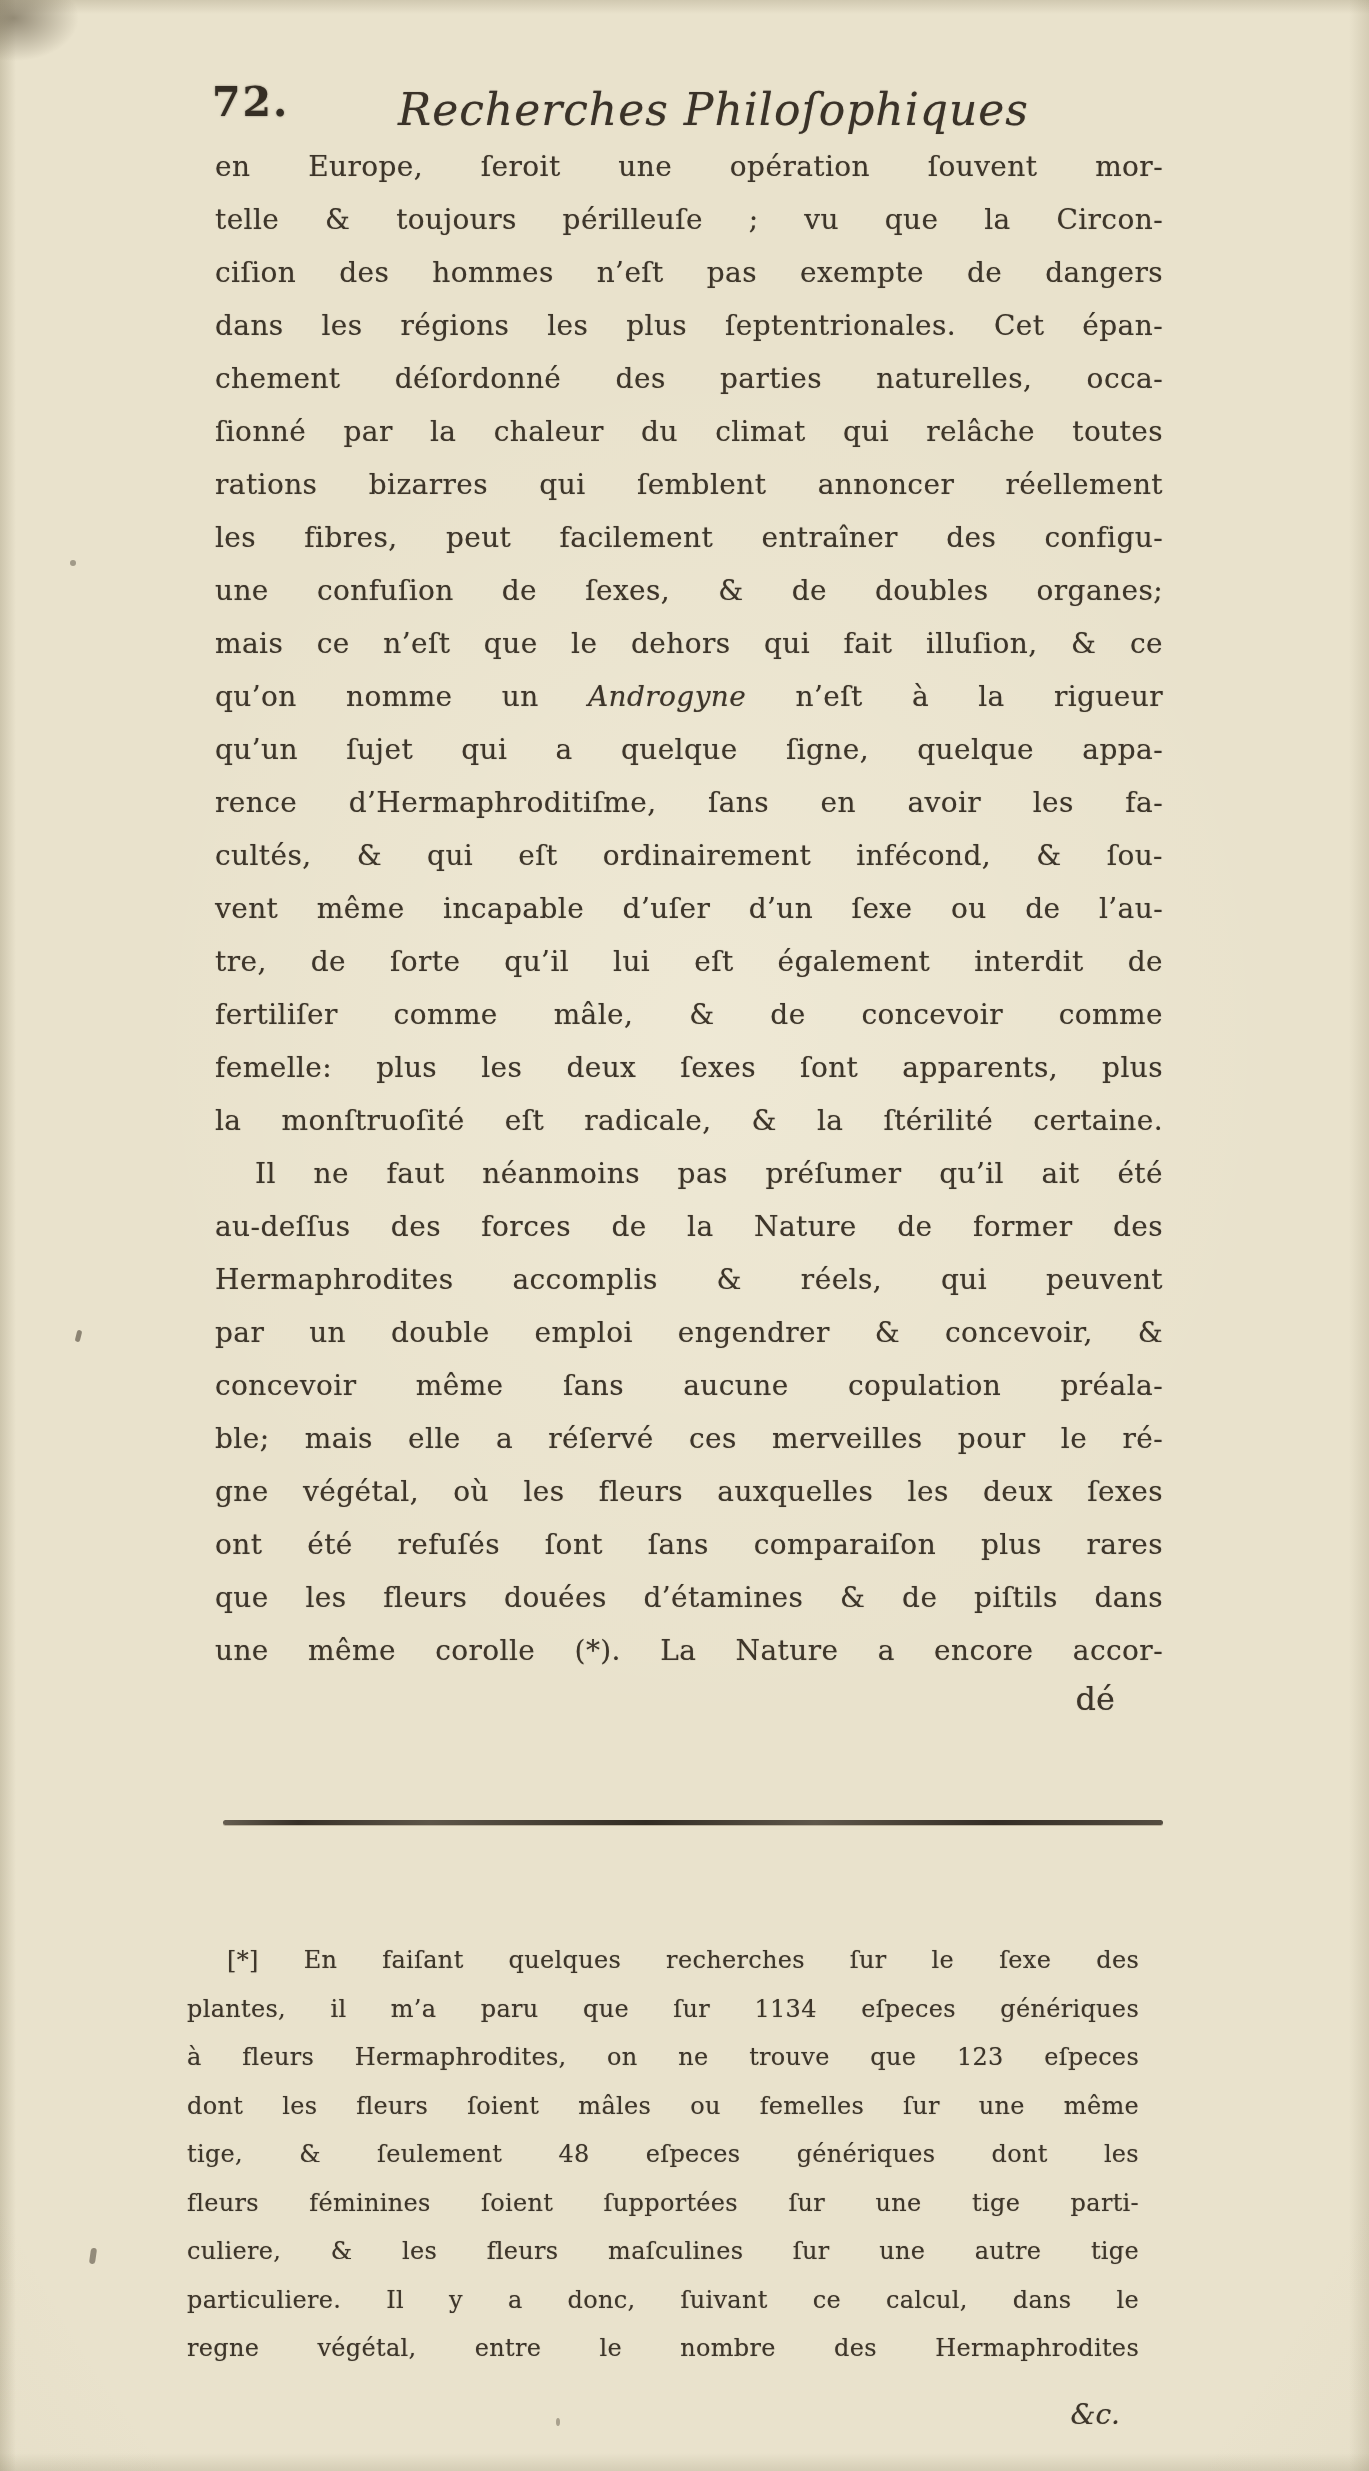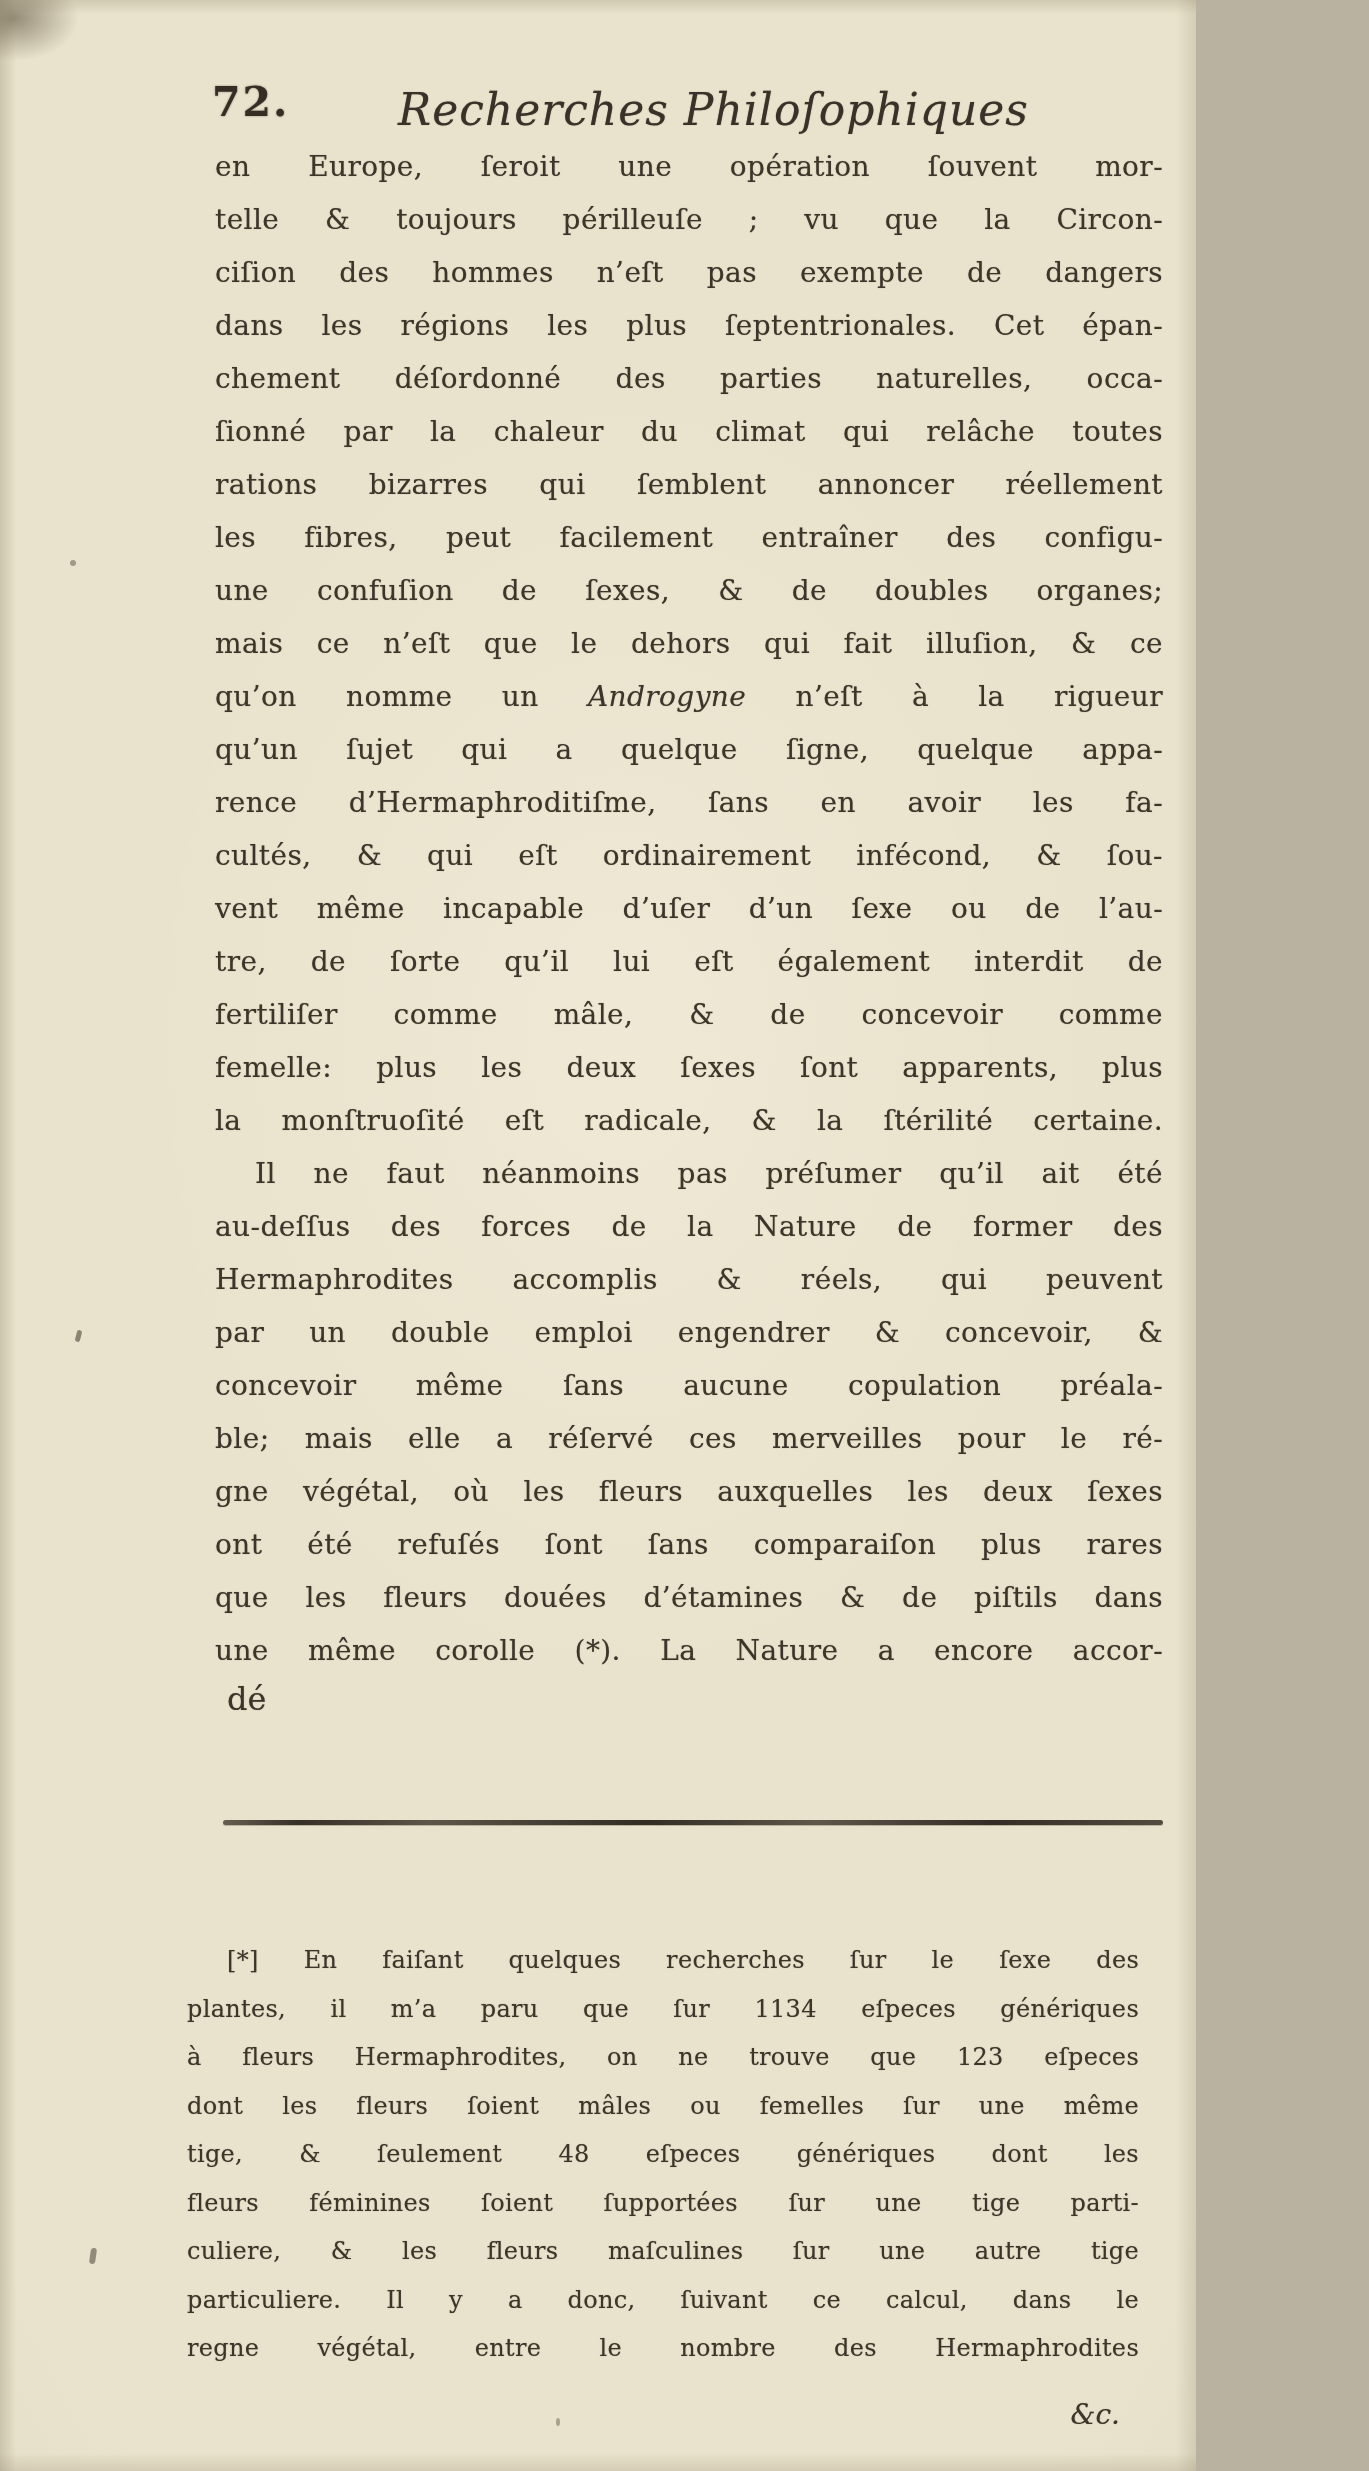--- a/index.html
+++ b/index.html
@@ -1,18 +1,18 @@
 <!DOCTYPE html>
 <html><head>
 <meta charset="utf-8">
 <style>
   html,body{margin:0;padding:0;background:#b9b2a0;}
   .page{
     position:relative;
-    width:1196px;height:2471px;
+    width:1369px;height:2471px;
     overflow:hidden;
     background-color:#e9e2cc;
     background-image:
       radial-gradient(ellipse 90px 60px at 14px 18px, rgba(80,70,50,.55), rgba(80,70,50,0) 72%),
       radial-gradient(ellipse 60% 40% at 52% 42%, rgba(255,252,240,.25), transparent 70%),
       radial-gradient(ellipse 120% 120% at 50% 45%, transparent 55%, rgba(125,113,86,.16) 100%),
       linear-gradient(90deg, rgba(140,130,100,.30) 0px, transparent 16px),
       linear-gradient(-90deg, rgba(140,130,100,.22) 0px, transparent 20px),
       linear-gradient(180deg, rgba(140,130,100,.26) 0px, transparent 14px),
       linear-gradient(0deg, rgba(140,130,100,.22) 0px, transparent 18px);
@@ -49,22 +49,22 @@
   }
   .tline{
     text-align:justify;
     text-align-last:justify;
     white-space:normal;
   }
   .tline.indent{ text-indent:40px; }
   .tline i{ font-style:italic; }
 
   .catchword-main{
-    position:absolute;left:227px;top:1680px;width:900px;
-    font-size:32px;
+    position:absolute;left:215px;top:1680px;width:900px;
+    text-align:right;font-size:32px;
   }
   .catchword-foot{
     position:absolute;left:205px;top:2398px;width:915px;
     text-align:right;font-size:28px;font-style:italic;
   }
 
   .rule{
     position:absolute;left:223px;top:1820px;width:940px;height:5px;
     background:linear-gradient(90deg,
       rgba(58,50,40,.75), rgba(45,38,30,.95) 8%, rgba(58,50,40,.8) 22%,

